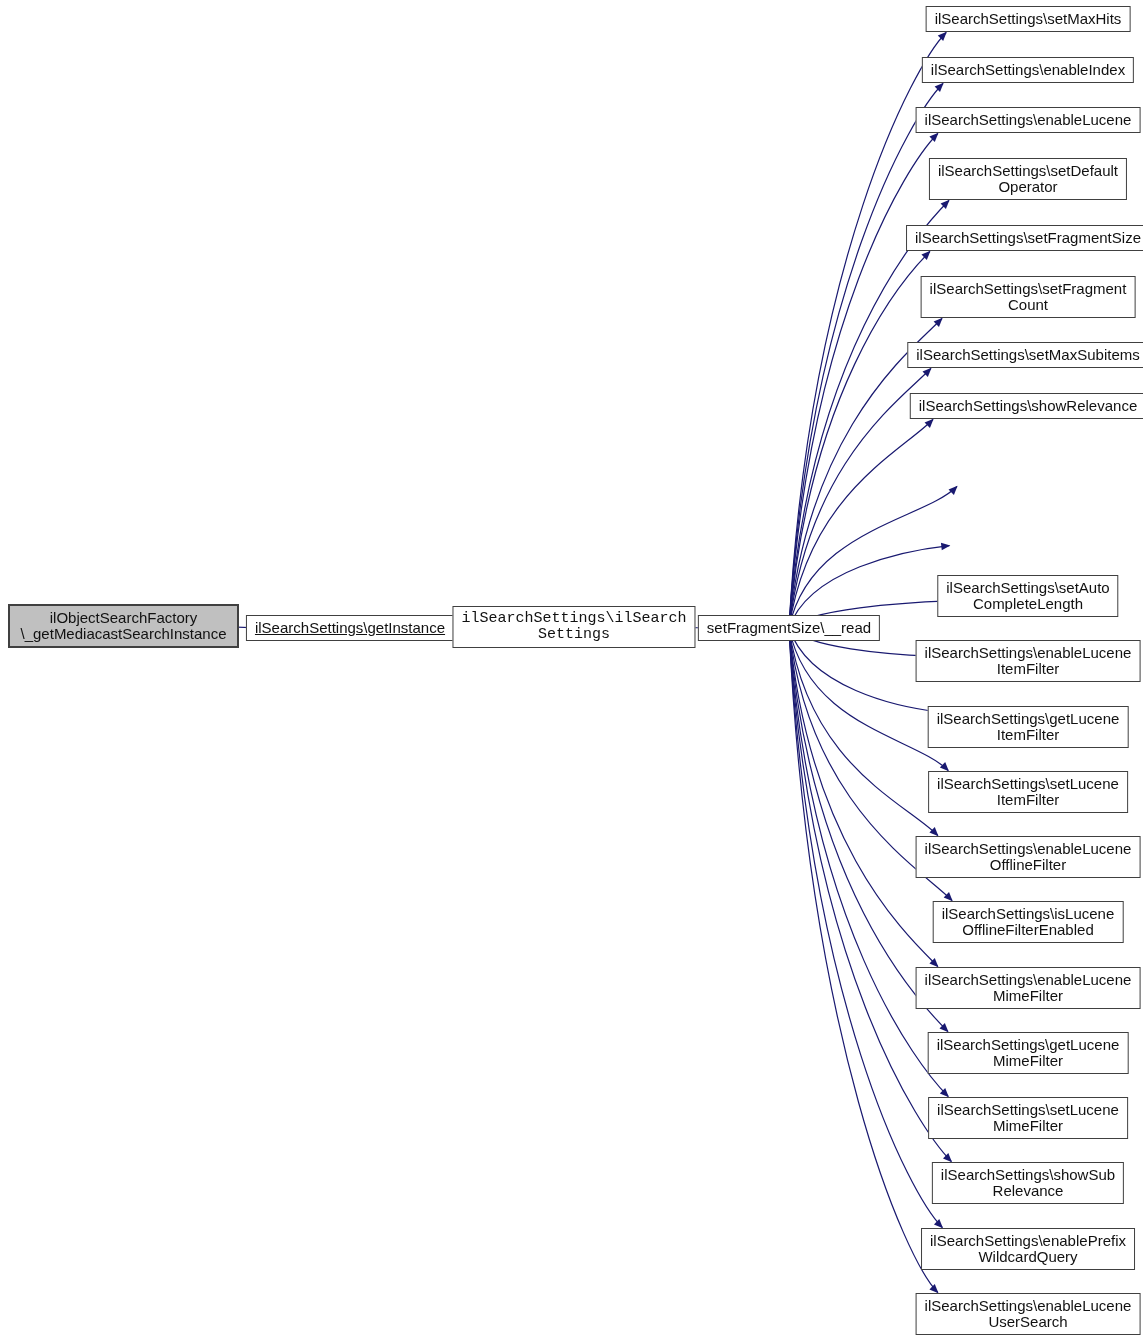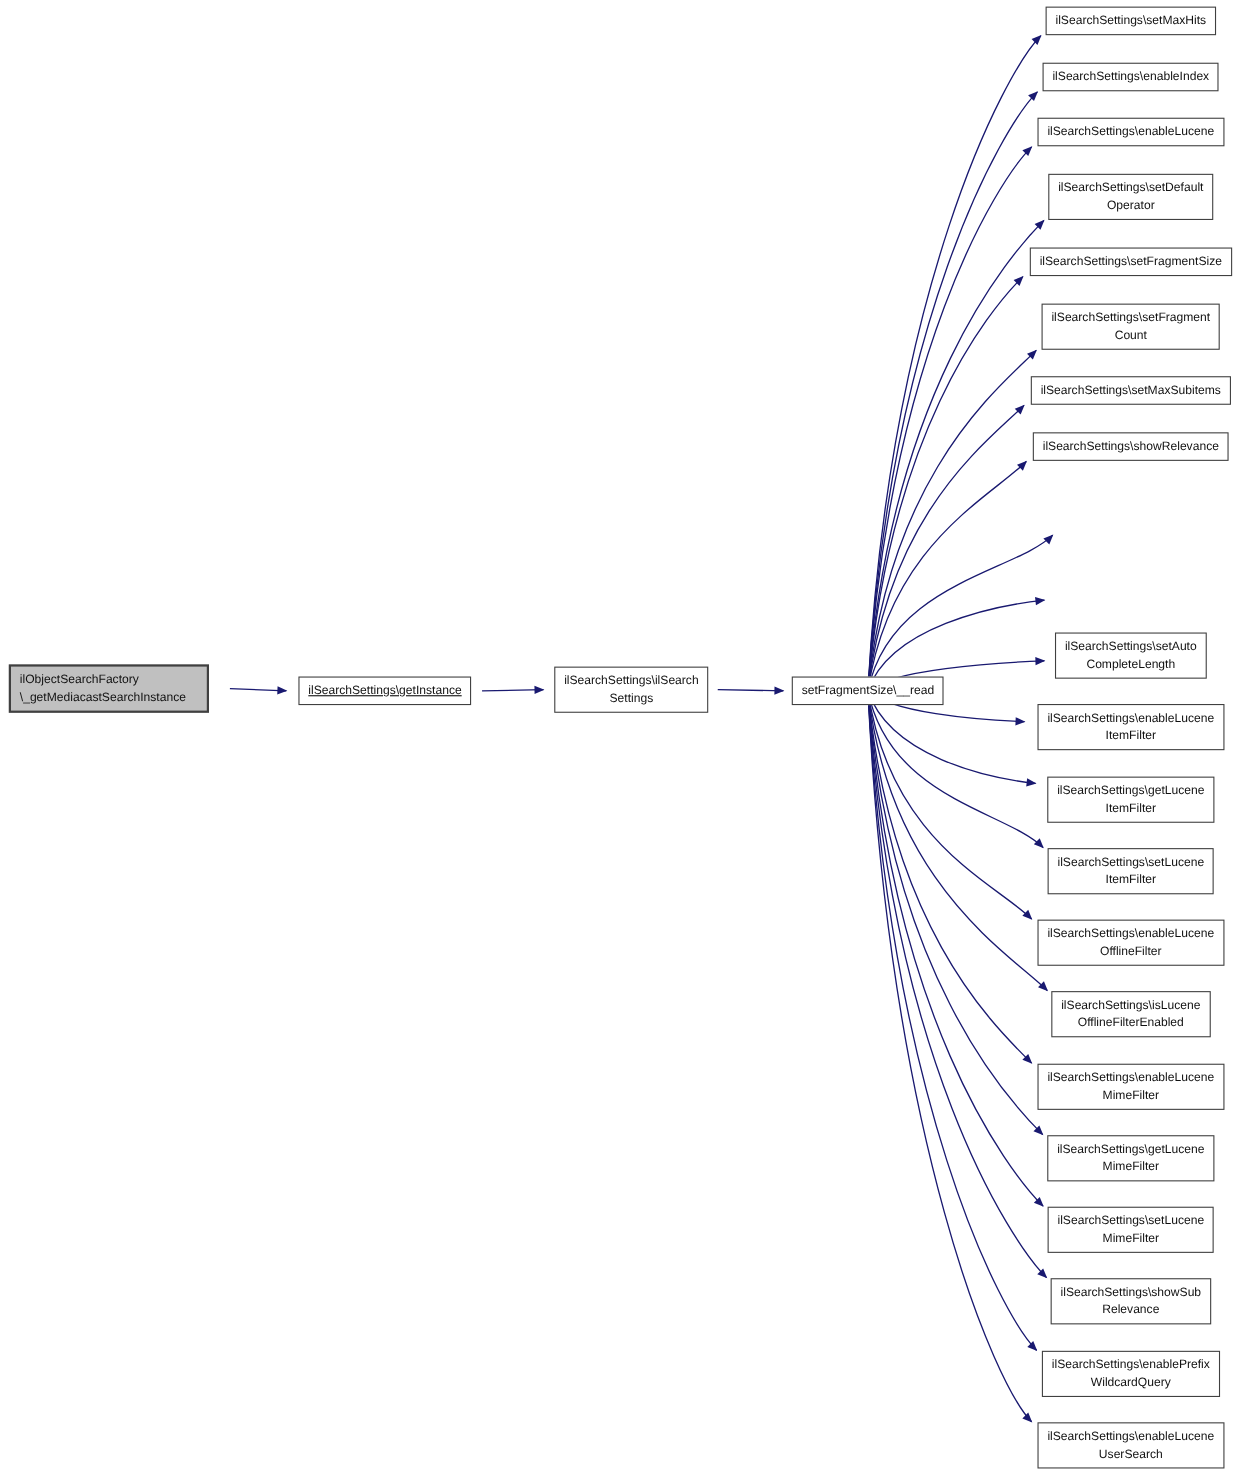--- a/index.html
+++ b/index.html
@@ -18,34 +18,34 @@
     font-family:"Liberation Sans","DejaVu Sans",sans-serif;
     overflow:hidden;
   }
   #edges{position:absolute;left:0;top:0;pointer-events:none;}
   .node{
     position:absolute;
     box-sizing:border-box;
     border:1px solid var(--border-color);
     background:var(--node-fill);
     color:var(--text-color);
-    font-size:11px;
+    font-size:15px;
     line-height:16px;
     padding:4px 8px;
     white-space:pre-line;
     text-align:center;
     cursor:pointer;
   }
   .centered{transform:translateX(-50%);}
   .callee{left:1028px;}
   .root{
     background:var(--root-fill);
     border-width:2px;
-    text-align:left;
-    width:182px;
+    text-align:center;
+    width:231px;
     cursor:default;
   }
 </style>
 </head>
 <body>
 
 <div id="diagram">
   <svg id="edges" width="1143" height="1339">
     <defs>
       <marker id="arrow" viewBox="0 0 10 10" refX="9" refY="5" markerWidth="11" markerHeight="9" markerUnits="userSpaceOnUse" orient="auto">
@@ -77,21 +77,21 @@
       <path d="M 789 628 C 809 961, 918.3828125 1128.5, 951.3828125 1161.5" fill="none" stroke="#191970" stroke-width="1.2" marker-end="url(#arrow)"></path>
       <path d="M 789 628 C 809 1000.5999999999999, 909.3515625 1194.5, 942.3515625 1227.5" fill="none" stroke="#191970" stroke-width="1.2" marker-end="url(#arrow)"></path>
       <path d="M 789 628 C 809 1039.6, 904.8203125 1259.5, 937.8203125 1292.5" fill="none" stroke="#191970" stroke-width="1.2" marker-end="url(#arrow)"></path>
     </svg>
 
   <div class="node root" id="node-root" style="left:8px;top:604px;">ilObjectSearchFactory
 \_getMediacastSearchInstance</div>
 
   <div class="node centered chain" id="node-chain-0" style="left:350px;top:615px;text-decoration:underline;">ilSearchSettings\getInstance</div>
 
-  <div class="node centered chain" id="node-chain-1" style="left:574px;top:606px;">ilSearchSettings\ilSearch
+  <div class="node centered chain" id="node-chain-1" style="left:574px;top:606px;font-family:Liberation Mono, monospace;">ilSearchSettings\ilSearch
 Settings</div>
 
   <div class="node centered chain" id="node-chain-2" style="left:789px;top:615px;">setFragmentSize\__read</div>
 
   <div class="node centered callee" style="top:6px">ilSearchSettings\setMaxHits</div>
   <div class="node centered callee" style="top:57px">ilSearchSettings\enableIndex</div>
   <div class="node centered callee" style="top:107px">ilSearchSettings\enableLucene</div>
   <div class="node centered callee" style="top:158px">ilSearchSettings\setDefault
 Operator</div>
   <div class="node centered callee" style="top:225px">ilSearchSettings\setFragmentSize</div>

